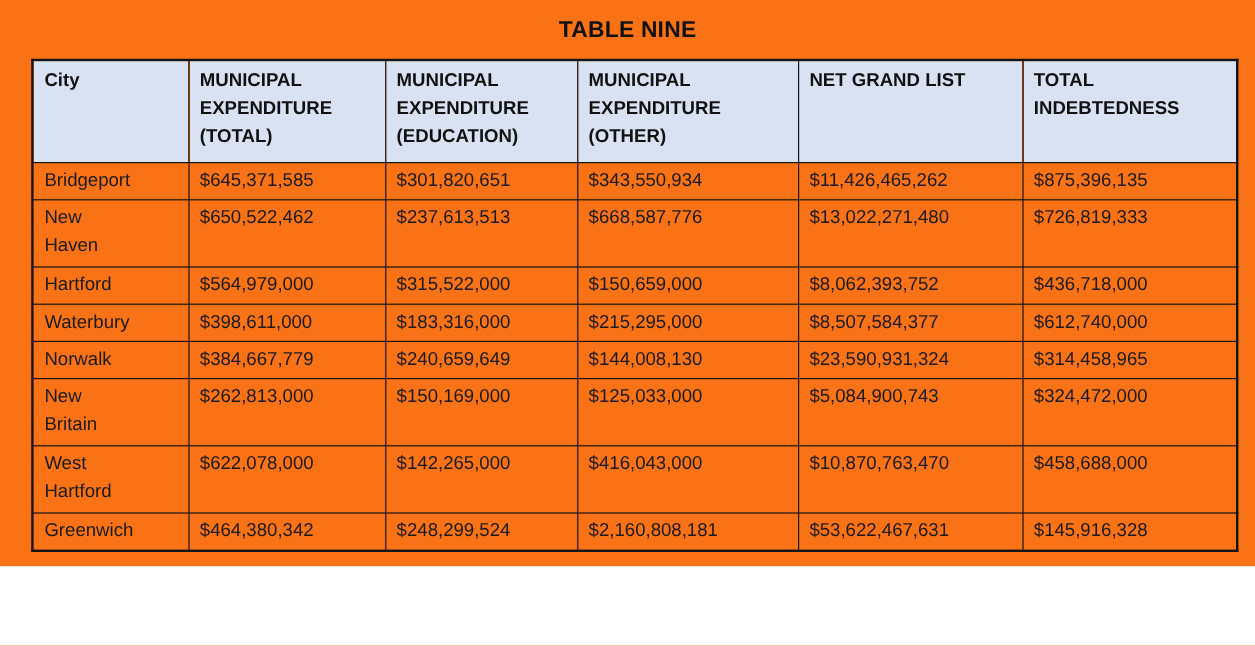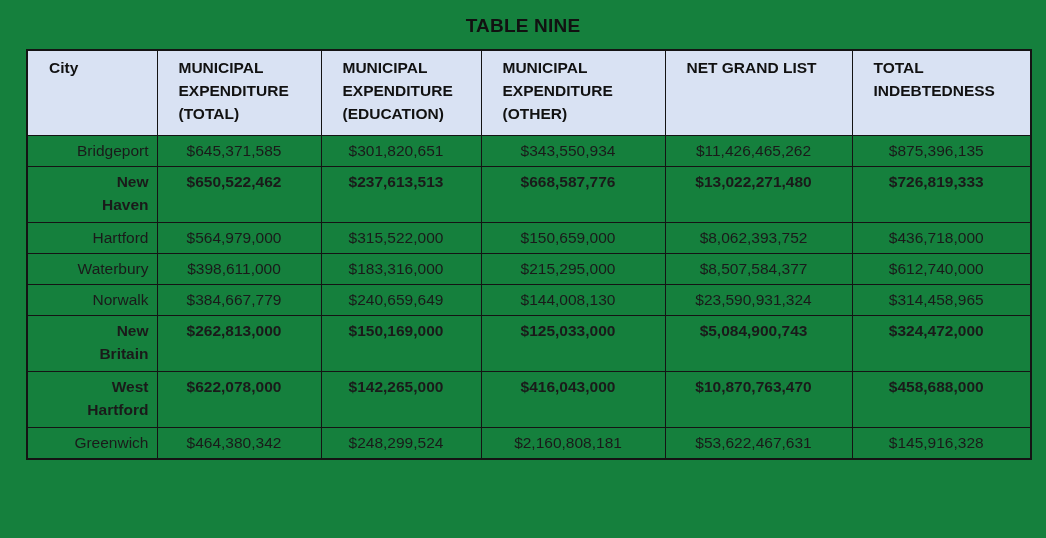--- a/index.html
+++ b/index.html
@@ -5,22 +5,22 @@
   html, body {
     margin: 0;
     padding: 0;
     background: #ffffff;
     font-family: "Liberation Sans", sans-serif;
     color: #1a1a1a;
   }
   .page {
     position: relative;
     width: 1046px;
-    height: 538px;
-    background: #15803d;
+    height: 472px;
+    background: #f97316;
     overflow: hidden;
   }
   .doc-title {
     font-size: 19px;
     font-weight: 700;
     text-align: center;
     padding-top: 15px;
     margin-bottom: 12px;
     letter-spacing: 0.2px;
     color: #111111;
@@ -39,34 +39,33 @@
     font-size: 15.5px;
     line-height: 23px;
     padding: 3px 8px 4px 9px;
     white-space: pre-line;
     overflow: hidden;
   }
   .data-table th {
     background: #d9e2f3;
     text-align: left;
     font-weight: 700;
-    padding: 5px 8px 10px 21px;
+    padding: 5px 8px 10px 9px;
     color: #111111;
   }
   .data-table td.num {
-    text-align: center;
+    text-align: left;
     padding-right: 19px;
     white-space: nowrap;
   }
   .data-table td.city {
-    text-align: right;
+    text-align: left;
   }
   .data-table tr.double td {
     height: 48px;
-    font-weight: bold;
   }
 </style>
 </head>
 <body>
 
 <div class="page">
 
   <div class="doc-title">TABLE NINE</div>
 
   <table class="data-table">

